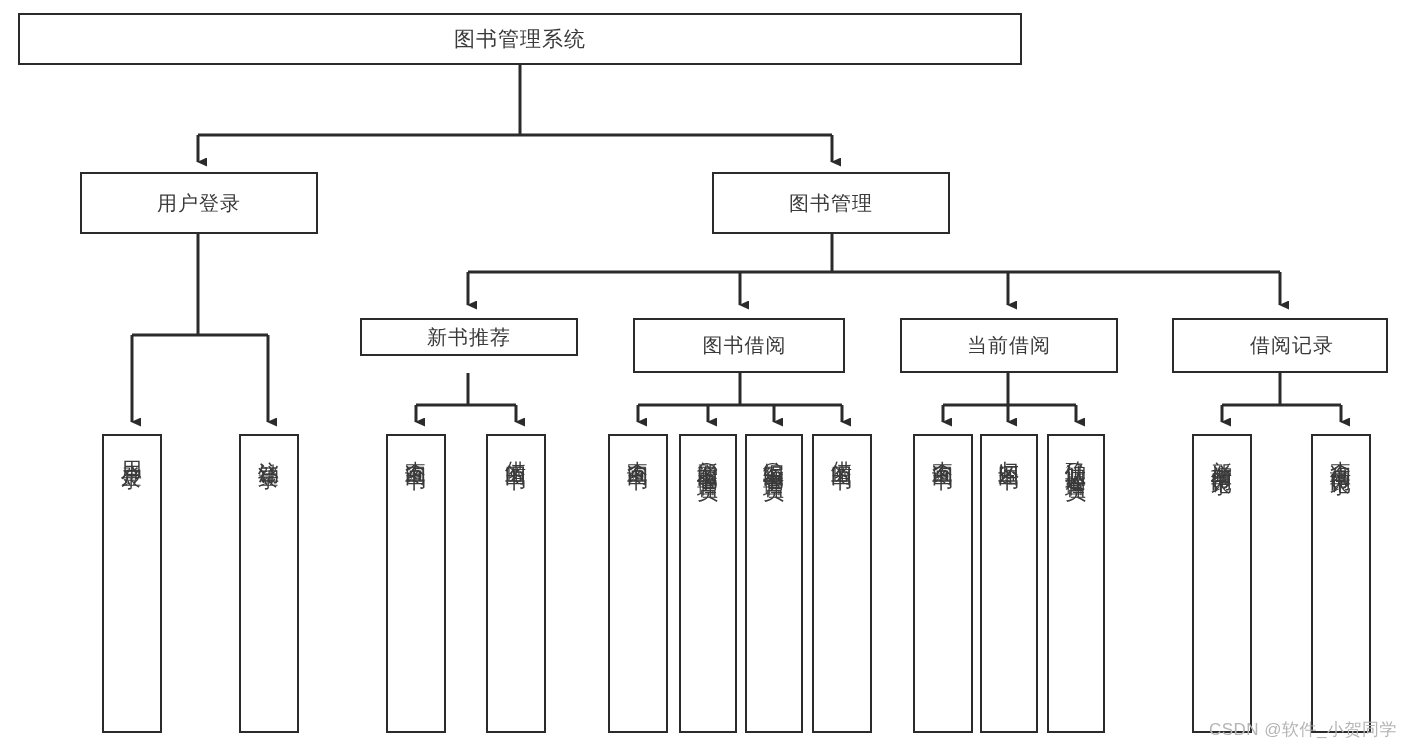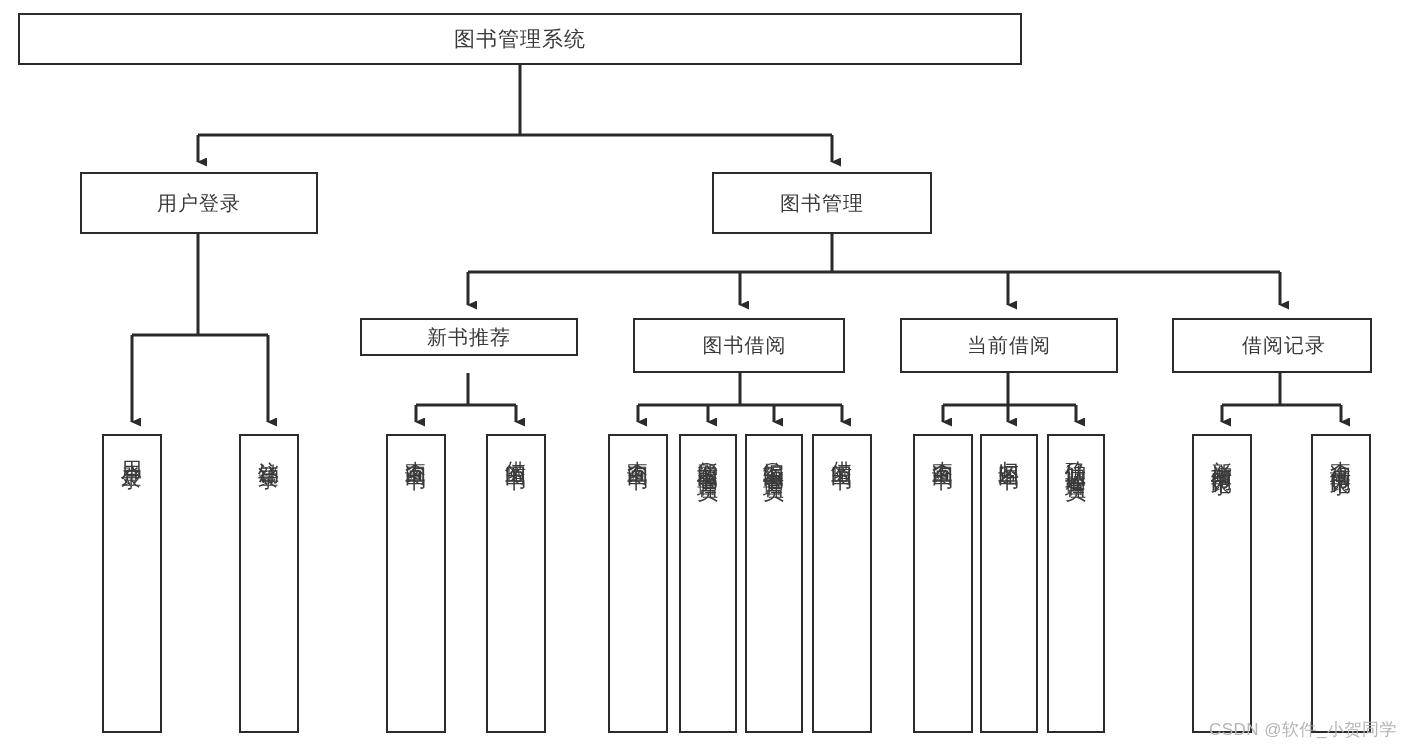--- a/index.html
+++ b/index.html
@@ -128,34 +128,34 @@
     </g>
   </svg>
 
   <div class="node root-node" style="left:18px; top:13px; width:1004px; height:52px;">
     <span class="htext">图书管理系统</span>
   </div>
 
   <div class="node level2-node" style="left:80px; top:172px; width:238px; height:62px;">
     <span class="htext">用户登录</span>
   </div>
-  <div class="node level2-node" style="left:712px; top:172px; width:220px; height:62px;">
+  <div class="node level2-node" style="left:712px; top:172px; width:238px; height:62px;">
     <span class="htext">图书管理</span>
   </div>
 
   <div class="node level3-node" style="left:360px; top:318px; width:218px; height:38px;">
     <span class="htext">新书推荐</span>
   </div>
   <div class="node level3-node" style="left:633px; top:318px; width:212px; height:55px;padding-left:11px;">
     <span class="htext">图书借阅</span>
   </div>
   <div class="node level3-node" style="left:900px; top:318px; width:218px; height:55px;">
     <span class="htext">当前借阅</span>
   </div>
-  <div class="node level3-node" style="left:1172px; top:318px; width:200px; height:55px;padding-left:24px;">
+  <div class="node level3-node" style="left:1172px; top:318px; width:216px; height:55px;padding-left:24px;">
     <span class="htext">借阅记录</span>
   </div>
 
   <div class="node leaf-node" style="left:102px; top:434px; width:60px; height:299px;">
     <span class="vtext">用户登录</span>
   </div>
   <div class="node leaf-node" style="left:239px; top:434px; width:60px; height:299px;">
     <span class="vtext">注销登录</span>
   </div>
 

